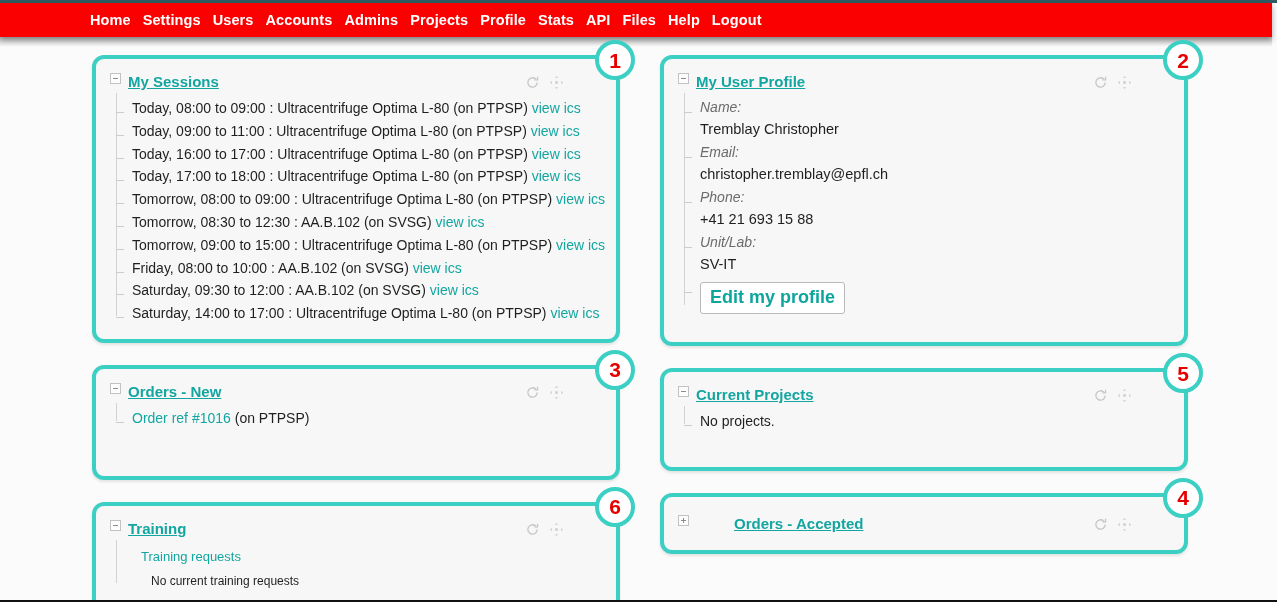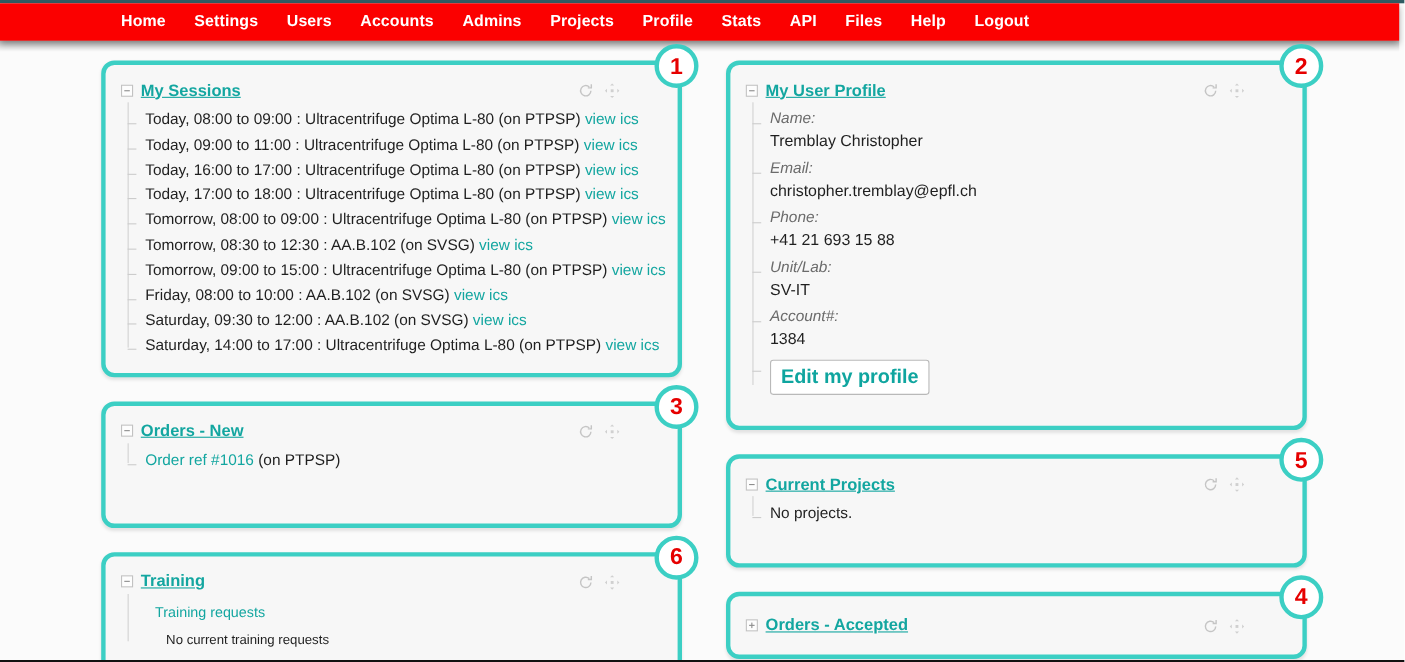--- a/index.html
+++ b/index.html
@@ -29,22 +29,21 @@
     width: 1272px; height: 34px;
     background: #fb0000;
     box-shadow: 0 3px 6px rgba(0,0,0,0.35);
     z-index: 5;
   }
   .navbar-inner {
     display: flex;
     align-items: center;
     height: 34px;
     padding-left: 90px;
-    gap: 26px;
-    margin-left: 20px;
+    gap: 12px;
   }
   .nav-link {
     color: #ffffff;
     font-size: 14.5px;
     font-weight: bold;
     letter-spacing: 0.1px;
     text-decoration: none;
     white-space: nowrap;
     cursor: pointer;
     line-height: 34px;
@@ -77,21 +76,21 @@
     box-shadow: 0 1px 2px rgba(0,0,0,0.07);
   }
   .portlet.hl {
     border: 4px solid #3ccfc4;
     border-radius: 12px;
     box-shadow: 0 2px 3px rgba(0,0,0,0.10);
   }
   .portlet-head {
     position: relative;
     display: flex;
-    align-items: center;
+    align-items: flex-start;
     padding: 14px 14px 2px 14px;
     min-height: 34px;
   }
   .expander {
     width: 11px; height: 11px;
     border: 1px solid #c2c2c2;
     background: #fdfdfd;
     position: relative;
     flex: 0 0 11px;
     margin-right: 7px;
@@ -383,24 +382,20 @@
                 <span class="val">christopher.tremblay@epfl.ch</span>
               </div>
               <div class="tree-row field">
                 <span class="lbl">Phone:</span>
                 <span class="val">+41 21 693 15 88</span>
               </div>
               <div class="tree-row field">
                 <span class="lbl">Unit/Lab:</span>
                 <span class="val">SV-IT</span>
               </div>
-              <div class="tree-row field">
-                <span class="lbl">Account#:</span>
-                <span class="val">1384</span>
-              </div>
               <div class="tree-row"><button class="btn-edit">Edit my profile</button></div>
             </div>
         </div>
       </div>
 
       <div class="portlet hl">
         <div class="badge">5</div>
         <div class="portlet-head">
           <span class="expander"></span>
           <span class="portlet-title">Current Projects</span>
@@ -421,21 +416,21 @@
         </div>
         <div class="portlet-body" style="padding-bottom:34px;">
           <div class="tree">
             <div class="tree-row">No projects.</div>
           </div>
         </div>
       </div>
 
       <div class="portlet hl collapsed">
         <div class="badge">4</div>
-        <div class="portlet-head" style="padding-top:18px;padding-bottom:18px;">
+        <div class="portlet-head" style="padding-top:18px;padding-bottom:18px;gap:38px;">
           <span class="expander plus"></span>
           <span class="portlet-title">Orders - Accepted</span>
           <span class="head-tools" style="top:20px;">
             <span>
               <svg class="icon-refresh" viewBox="0 0 16 16">
                   <path d="M13 8a5 5 0 1 1-1.6-3.7" fill="none" stroke="#555" stroke-width="1.4"></path>
                   <path d="M13.4 1.8v3.4h-3.4" fill="none" stroke="#555" stroke-width="1.4"></path>
                 </svg>
             </span>
             <span>

